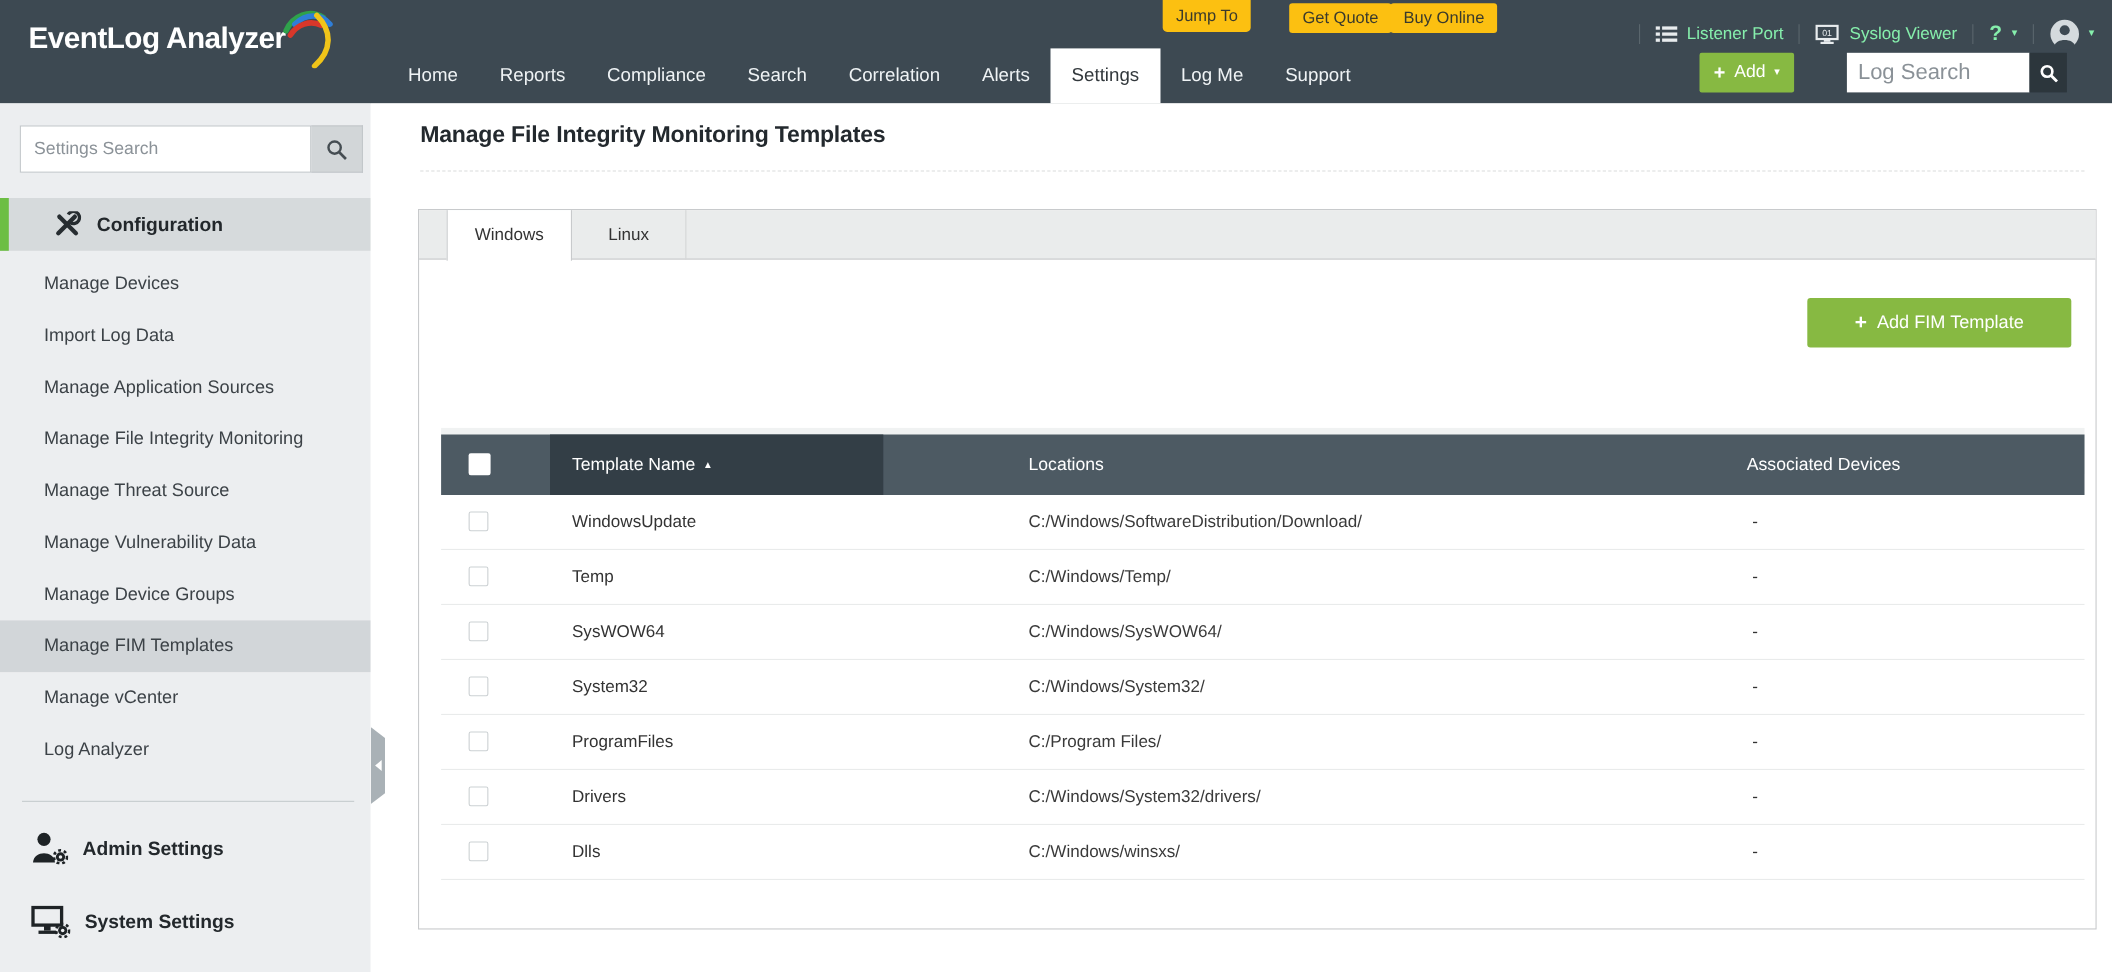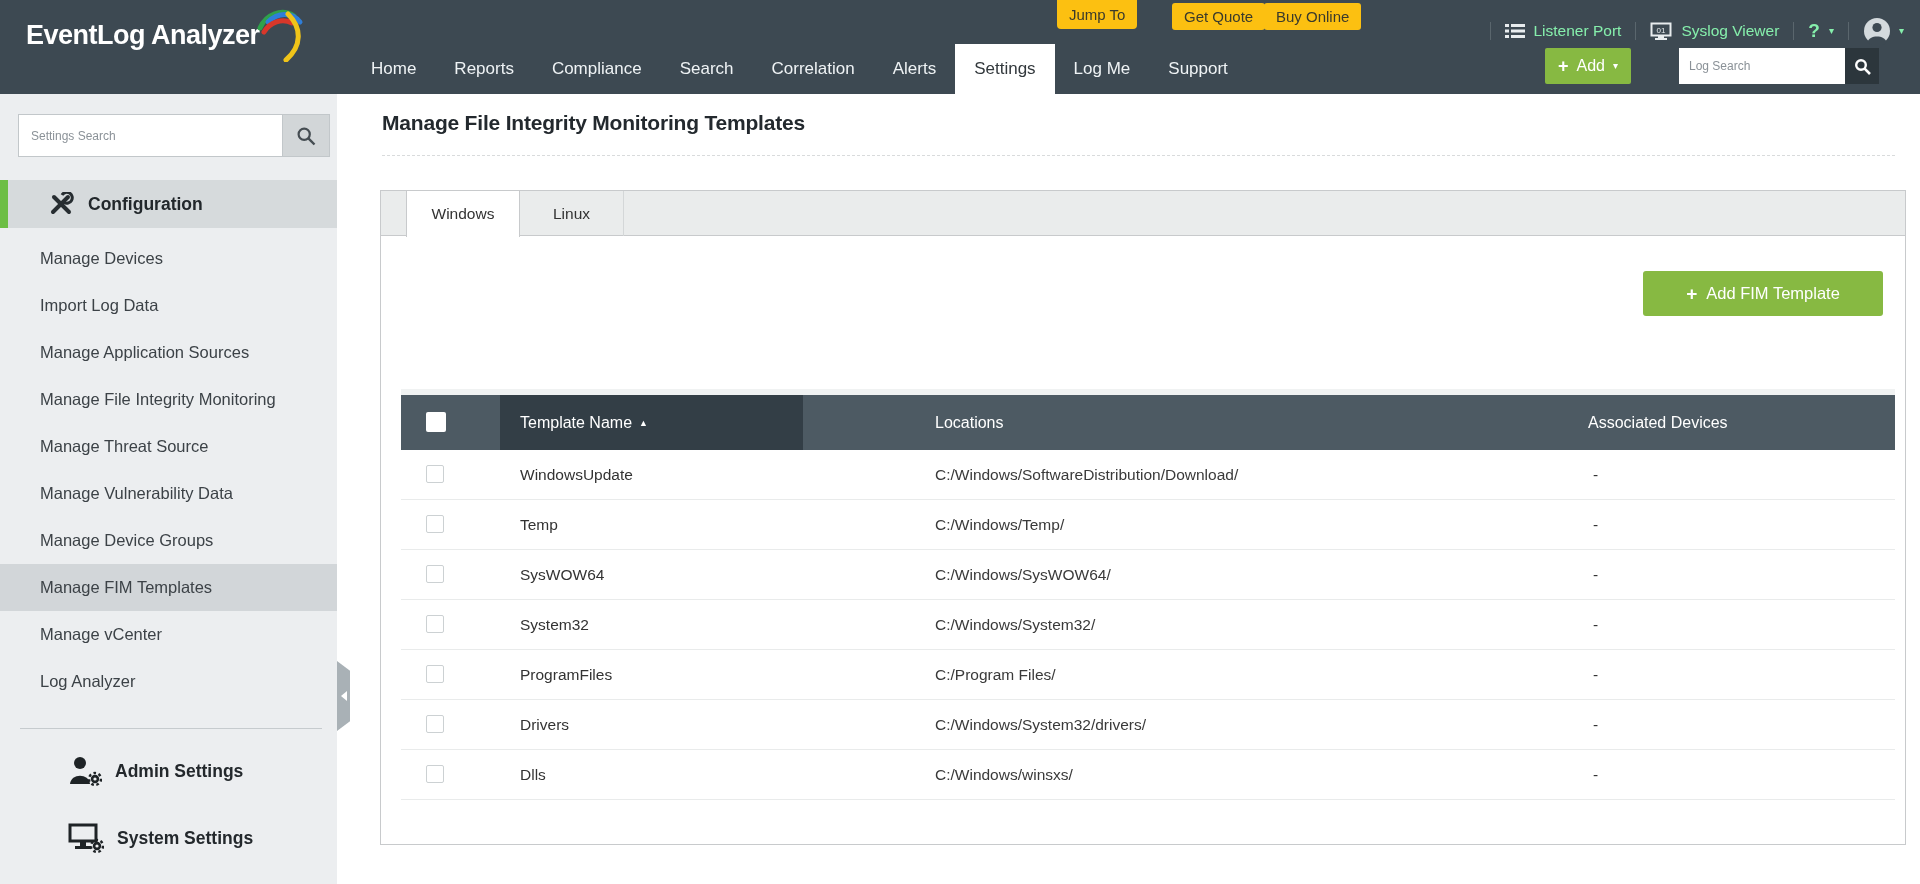--- a/index.html
+++ b/index.html
@@ -23,39 +23,39 @@
   .util-item { display:flex; align-items:center; gap:9px; padding:0 14px; cursor:pointer; white-space:nowrap; }
   .util-divider { width:1px; height:18px; background:#5a666d; }
   .caret { font-size:10px; line-height:1; }
   .avatar-wrap { display:flex; align-items:center; gap:8px; padding:0 6px 0 14px; cursor:pointer; }
   .nav { position:absolute; left:352px; bottom:0; height:50px; display:flex; }
   .nav-item { line-height:50px; padding:0 19px; color:#eff3f5; font-size:17px; cursor:pointer; white-space:nowrap; }
   .nav-item.active { background:#fff; color:#32383c; }
   .add-btn { position:absolute; left:1545px; top:48px; height:36px; background:var(--accent-green,#87b942); color:#fff; font-size:16px; border:none; border-radius:2px; padding:0 13px; display:flex; align-items:center; gap:8px; cursor:pointer; }
   .add-btn .plus { font-size:18px; font-weight:bold; line-height:1; }
   .log-search { position:absolute; left:1679px; top:48px; height:36px; display:flex; }
-  .log-search input { width:166px; height:36px; border:none; outline:none; padding:0 10px; font-size:12px; color:#333; font-family:inherit; }
+  .log-search input { width:166px; height:36px; border:none; outline:none; padding:0 10px; font-size:20px; color:#333; font-family:inherit; }
   .log-search input::placeholder { color:#8a9197; }
   .log-search button { width:34px; height:36px; background:#2c363c; border:none; display:flex; align-items:center; justify-content:center; cursor:pointer; }
 
   
   #sidebar { position:absolute; left:0; top:94px; width:337px; height:790px; background:var(--sidebar-bg,#eceef0); }
   .sb-search { position:absolute; left:18px; top:20px; width:312px; height:43px; display:flex; }
-  .sb-search input { flex:1; min-width:0; border:1px solid #c2c7ca; background:#fff; padding:0 12px; font-size:12px; color:#333; outline:none; font-family:inherit; }
+  .sb-search input { flex:1; min-width:0; border:1px solid #c2c7ca; background:#fff; padding:0 12px; font-size:16px; color:#333; outline:none; font-family:inherit; }
   .sb-search input::placeholder { color:#8b9298; }
   .sb-search button { width:47px; border:1px solid #c2c7ca; border-left:none; background:#d2d6d8; display:flex; align-items:center; justify-content:center; cursor:pointer; }
   .sb-section { position:absolute; left:0; top:86px; width:100%; height:48px; background:#d6dadc; display:flex; align-items:center; gap:14px; padding-left:48px; font-size:17.5px; font-weight:bold; color:#22272b; }
   .sb-section-bar { position:absolute; left:0; top:0; bottom:0; width:8px; background:#6cbe44; }
   .sb-menu { position:absolute; left:0; top:141px; width:100%; }
   .sb-item { height:47px; line-height:47px; padding-left:40px; font-size:16.5px; color:#3c4247; cursor:pointer; white-space:nowrap; }
   .sb-item.selected { background:var(--selected-item-bg,#d2d6d9); }
   .sb-handle { position:absolute; left:337px; top:661px; width:13px; height:70px; background:#a9b1b6; clip-path:polygon(0 0, 100% 14%, 100% 86%, 0 100%); display:flex; align-items:center; justify-content:center; cursor:pointer; z-index:5; }
   .sb-handle .tri { width:0; height:0; border-right:6px solid #fff; border-top:5px solid transparent; border-bottom:5px solid transparent; }
   .sb-divider { position:absolute; left:20px; top:634px; width:302px; border-top:1px solid #c6cbce; }
-  .sb-footer-item { position:absolute; left:0; width:100%; height:46px; display:flex; align-items:center; gap:13px; padding-left:28px; font-size:17.5px; font-weight:bold; color:#23282c; cursor:pointer;margin-left:40px; }
+  .sb-footer-item { position:absolute; left:0; width:100%; height:46px; display:flex; align-items:center; gap:13px; padding-left:28px; font-size:17.5px; font-weight:bold; color:#23282c; cursor:pointer; }
   #admin-settings { top:654px; }
   #system-settings { top:721px; }
 
   
   #main { position:absolute; left:337px; top:94px; width:1583px; height:790px; background:#fff; }
   .page-title { position:absolute; left:45px; top:17px; font-size:21px; font-weight:bold; color:#23292e; letter-spacing:-0.2px; }
   .title-sep { position:absolute; left:45px; top:61px; width:1513px; border-top:1px dashed #d9dbdc; }
   .panel { position:absolute; left:43px; top:96px; width:1526px; height:655px; border:1px solid #c8cacc; background:#fff; }
   .tabbar { position:relative; height:45px; background:#eaecec; border-bottom:1px solid #c8cacc; display:flex; }
   .tab { height:45px; line-height:45px; text-align:center; font-size:15.5px; color:#333; cursor:pointer; }

